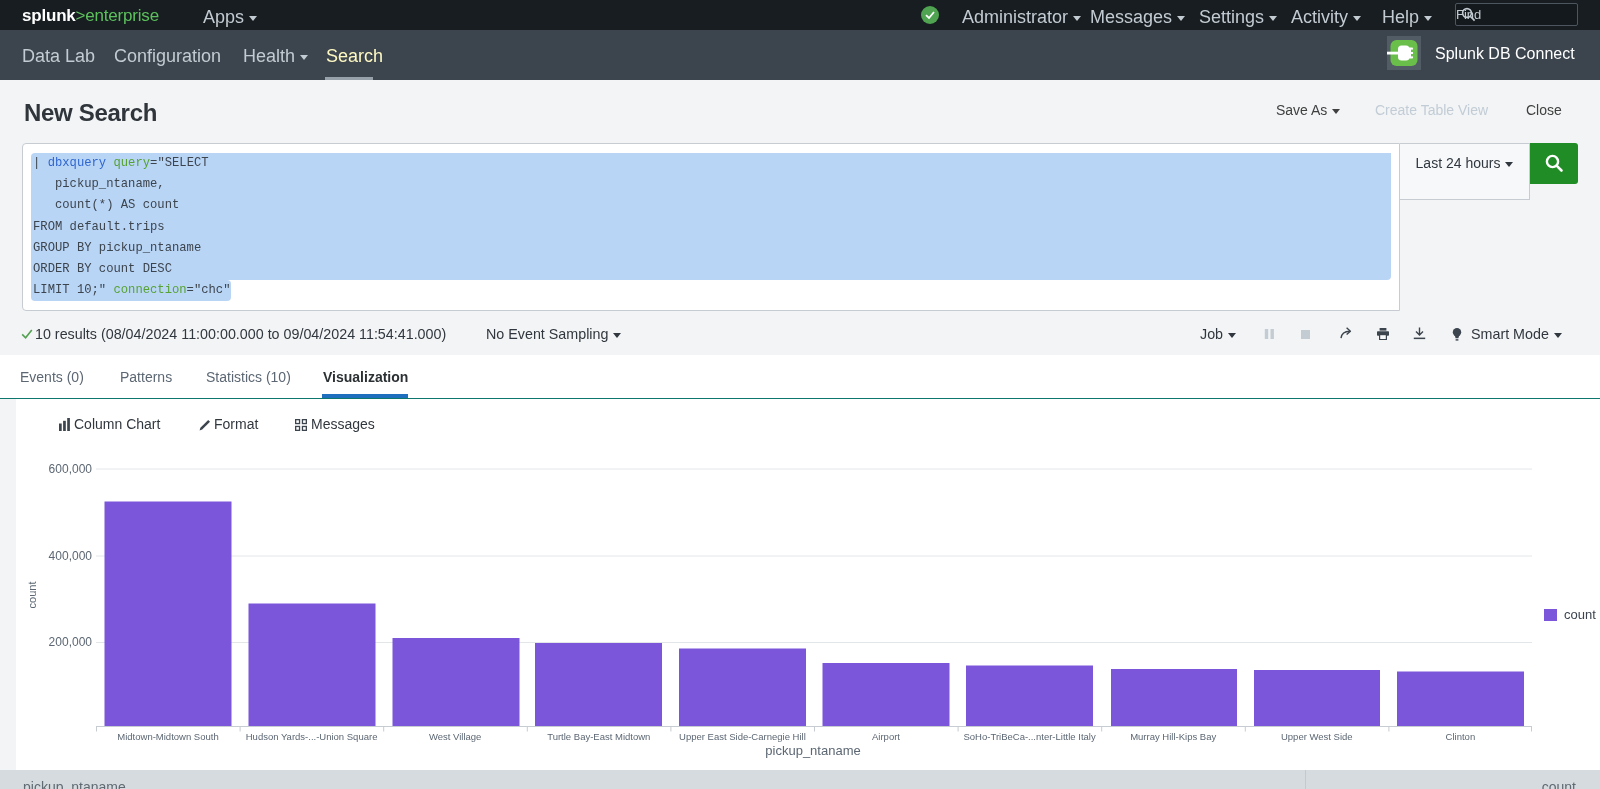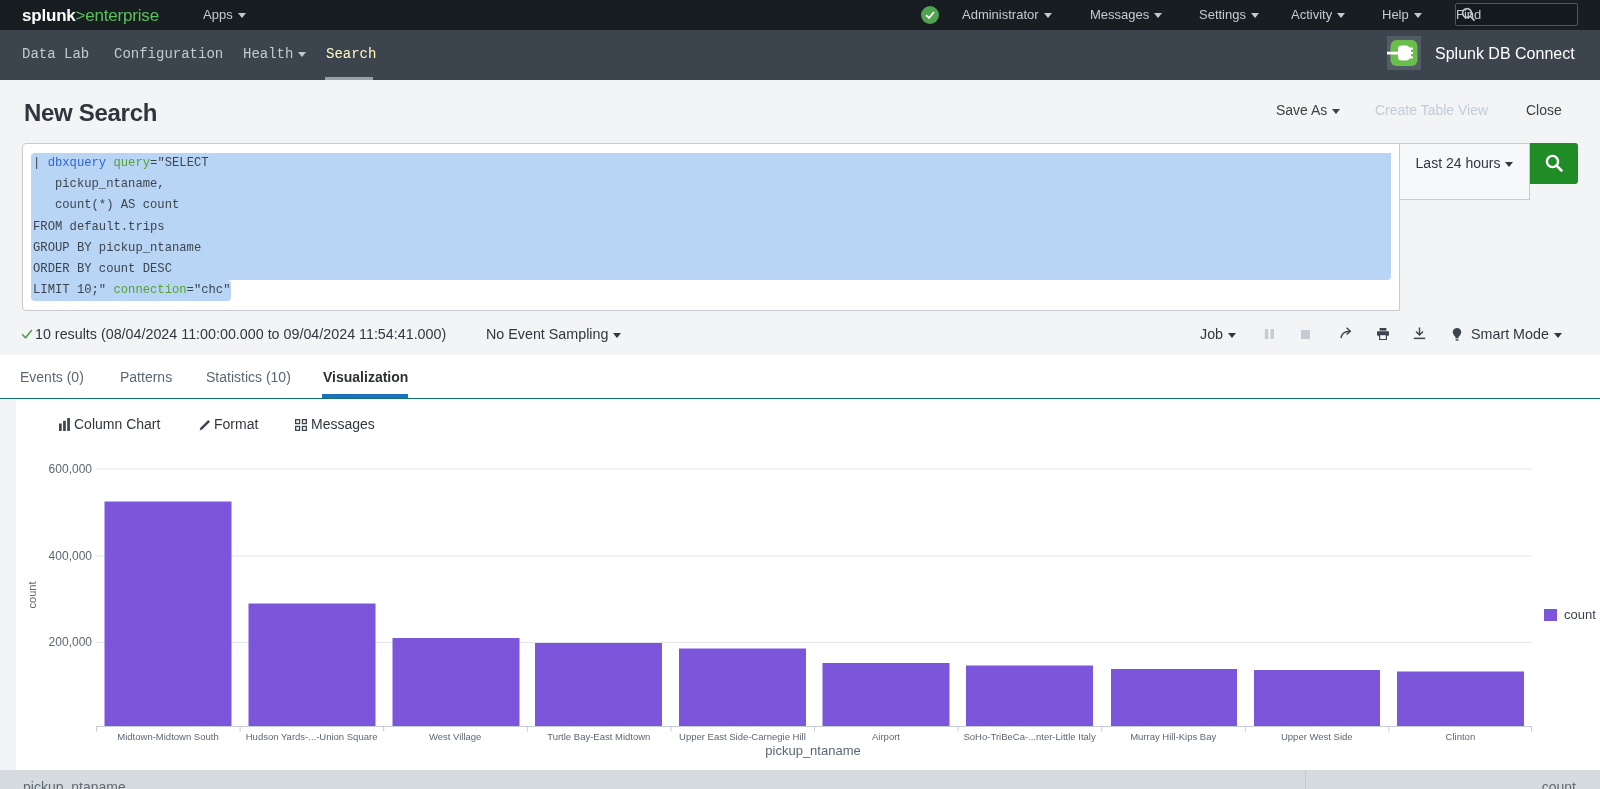--- a/index.html
+++ b/index.html
@@ -6,27 +6,27 @@
 html,body { width:1600px; height:789px; overflow:hidden; }
 body { font-family:"Liberation Sans", sans-serif; background:#f2f4f5; position:relative; }
 .abs { position:absolute; }
 .caret { display:inline-block; width:0; height:0; border-left:4px solid transparent; border-right:4px solid transparent; border-top:5px solid currentColor; vertical-align:middle; margin-left:5px; }
 
 
 #topbar { position:absolute; left:0; top:0; width:1600px; height:30px; background:#171d21; }
 #logo { position:absolute; left:22px; top:6px; font-size:17px; letter-spacing:-0.2px; }
 #logo .s { color:#ffffff; font-weight:700; }
 #logo .g { color:#5cc05c; font-weight:400; }
-.topitem { position:absolute; top:7px; color:#c3cbd2; font-size:13px; }
+.topitem { position:absolute; top:7px; color:#c3cbd2; font-size:18px; }
 
 #findbox { position:absolute; left:1455px; top:3px; width:123px; height:23px; background:#14191d; border:1px solid #4d565e; border-radius:2px; color:#c3cbd2; font-size:13px; line-height:21px; }
 
 
 #appbar { position:absolute; left:0; top:30px; width:1600px; height:50px; background:#3c444d; }
-.appitem { position:absolute; top:16px; color:#c3cbd2; font-size:14px;font-family:Liberation Mono, monospace; }
+.appitem { position:absolute; top:16px; color:#c3cbd2; font-size:18px; }
 #searchtab { color:#fef9c3;text-align:right; }
 #searchtab-line { position:absolute; left:325px; top:77px; width:48px; height:3px; background:#97a1a9; }
 #dbicon { position:absolute; left:1387px; top:36px; width:34px; height:34px; background:#525c64; }
 #dbname { position:absolute; left:1435px; top:45px; color:#ffffff; font-size:16px; font-weight:500; }
 
 
 #newsearch { position:absolute; left:24px; top:99px; font-size:24px; font-weight:700; letter-spacing:-0.3px; color:#2f353b; }
 .hlink { position:absolute; top:102px; font-size:14px; color:#404040; }
 
 

